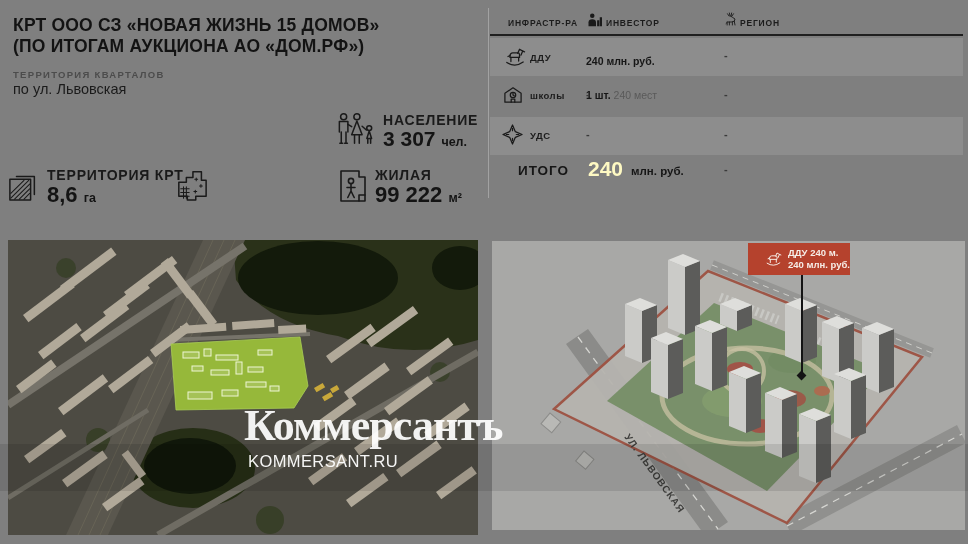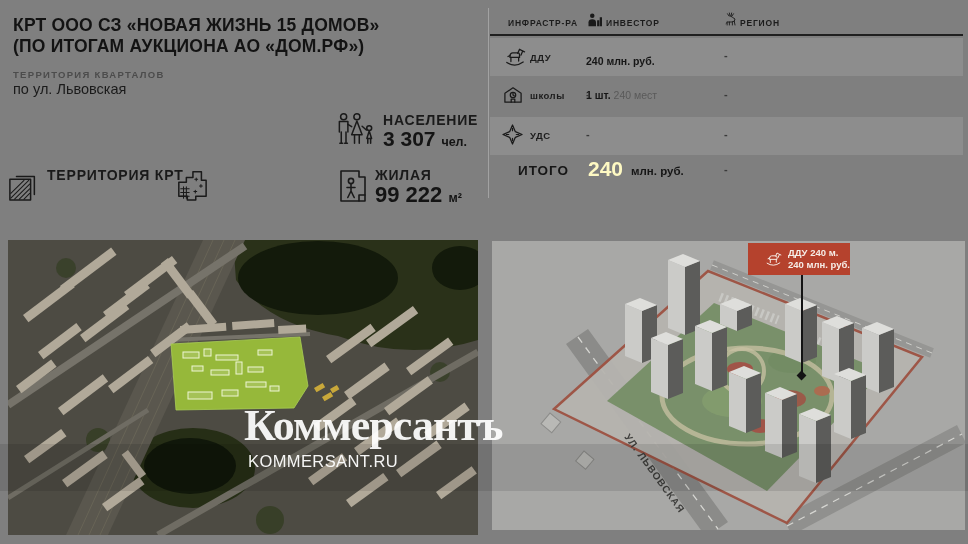--- a/index.html
+++ b/index.html
@@ -92,20 +92,22 @@
     <g class="stroke">
       <path d="M9,9 h19 v19"></path>
       <rect x="2" y="12" width="22" height="22"></rect>
       <g class="thin">
         <path d="M3,27 L17,13 M3,32 L22,13 M7,33 L23,17 M12,33 L23,22 M17,33 L23,27"></path>
       </g>
     </g>
   </svg>
   <div class="txt">
     <span class="lab">ТЕРРИТОРИЯ КРТ</span>
+    <span class="val"><span>8,6</span>
+      <span class="unit">га</span></span>
   </div>
 </div>
 
 <div class="abs stat" style="left:176px;top:167px;">
   <svg class="ic" width="32" height="36" viewBox="0 0 34 36">
     <g class="stroke">
       <path d="M3,15 h8 v-5 h7 v-6 h9 v9 h5 v17 h-11 v4 h-9 v-4 h-9 z"></path>
       <g class="thin">
         <path d="M5,22 h9 M5,26 h9 M5,30 h9 M8,20 v12 M11,20 v12"></path>
         <path d="M20,12 h3 M21.5,10.5 v3 M25,19 h3 M26.5,17.5 v3 M19,25 h3 M20.5,23.5 v3"></path>

